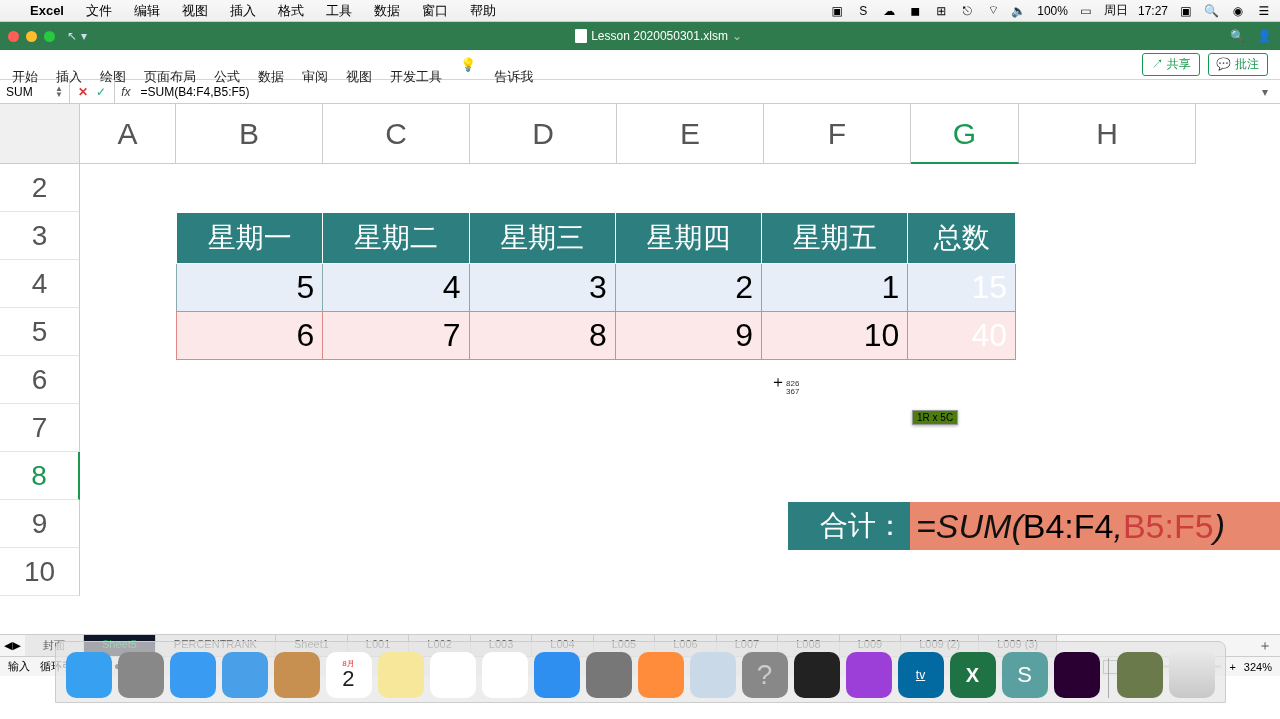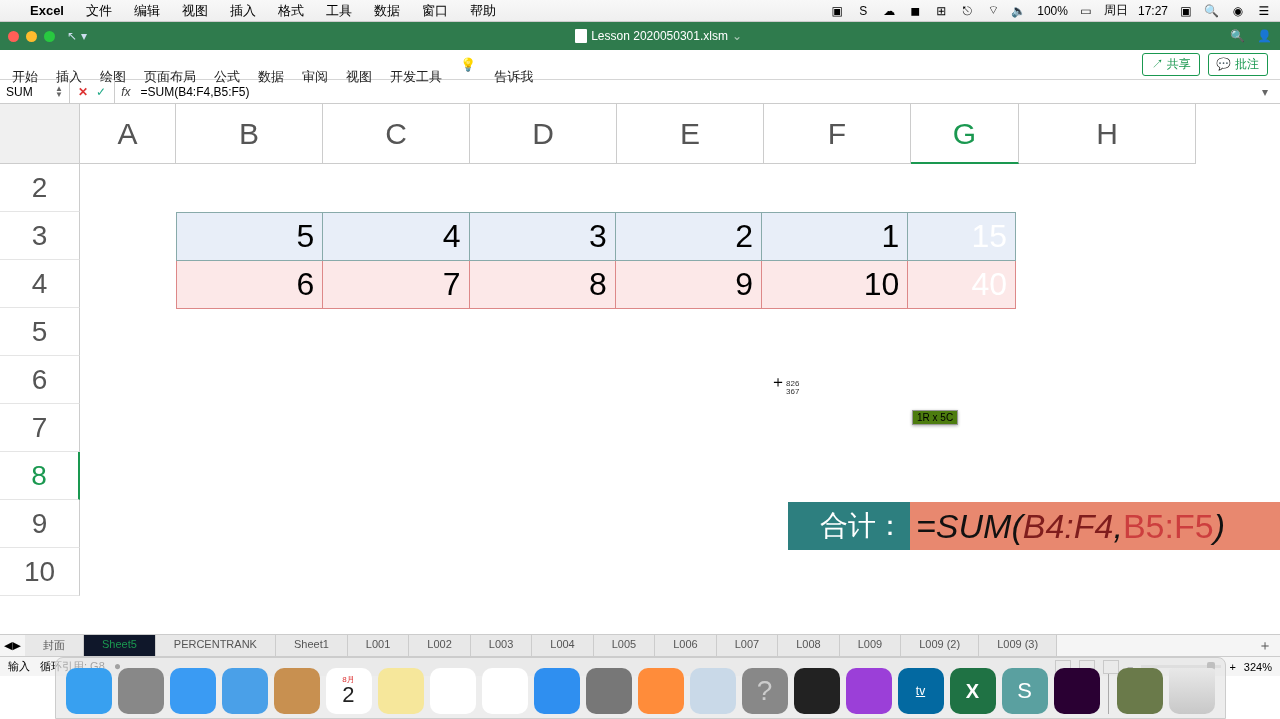--- a/index.html
+++ b/index.html
@@ -57,40 +57,40 @@
 .data-table tr.r4 td { background:#e8eef8; border:1px solid #8aa;}
 .data-table tr.r5 td { background:#fce8e8; border:1px solid #d88;}
 .data-table td.total { background:#e8886f; color:#fff; border:1px solid #fff; width:108px;}
 .sel-tip { position:absolute; background:#4d7c0f; border:1px solid #999; font-size:10px; padding:1px 4px; box-shadow:0 1px 3px rgba(0,0,0,.3);}
 .cursor-plus { position:absolute; font-size:16px; color:#000; font-weight:300;}
 .cursor-coord { position:absolute; font-size:8px; color:#333; line-height:8px;}
 
 .merge-label { position:absolute; top:398px; left:788px; width:148px; height:48px; background:#2d7f7f; color:#fff; font-size:28px; text-align:center; line-height:48px;}
 .formula-cell { position:absolute; top:398px; left:910px; right:0; height:48px; background:#e8886f; font-size:34px; padding-left:6px; line-height:48px; font-family:Arial;}
 .formula-cell .eq { color:#111;font-style:italic;}
-.formula-cell .r1 { color:#7f1d1d;font-style:italic;}
+.formula-cell .r1 { color:#000000;}
 .formula-cell .r2 { color:#cc3e3e;}
 
 
 .sheet-tabs { height: 22px; background:#f5f5f5; border-top:1px solid #ccc; display:flex; align-items:center; font-size:11px;}
 .sheet-tabs .nav { padding:0 4px; display:flex;}
 .sheet-tabs .tabs { display:flex; flex:1; overflow:hidden;}
 .sheet-tabs .tab { padding:3px 18px; border-right:1px solid #ccc; color:#555; background:#e8e8e8;}
 .sheet-tabs .tab.active { background:#0f172a; color:#1a9850;text-align:center;}
 .sheet-tabs .add { padding:0 8px; font-size:14px; color:#555;}
 
 
 .statusbar { height:20px; background:#f5f5f5; border-top:1px solid #ccc; display:flex; align-items:center; font-size:11px; padding:0 8px; gap:10px;}
 .statusbar .right { margin-left:auto; display:flex; align-items:center; gap:8px;}
 .statusbar .vbtn { width:16px; height:14px; border:1px solid #888; display:inline-block;}
 .statusbar .slider { width:80px; height:3px; background:#ccc; position:relative;}
 .statusbar .slider .thumb{ position:absolute; right:6px; top:-3px; width:8px; height:8px; background:#666; border-radius:2px;}
 
 
-.dock-wrap { position:absolute; bottom:0; left:0; right:0; height:62px; display:flex; justify-content:center;}
+.dock-wrap { position:absolute; bottom:16px; left:0; right:0; height:62px; display:flex; justify-content:center;}
 .dock { display:flex; gap:6px; align-items:flex-end; background:rgba(230,230,230,.7); padding:4px 10px; border-radius:8px 8px 0 0; border:1px solid #ccc;}
 .dock .app { width:46px; height:46px; border-radius:10px; display:flex; align-items:center; justify-content:center; font-size:10px; color:#fff; }
 .dock .sep { width:1px; height:40px; background:#aaa; margin:0 2px;}
 </style>
 </head>
 <body>
 
 <div class="mac-menu">
   <span></span>
   <span class="app">Excel</span>
@@ -193,20 +193,28 @@
     <div class="rh">5</div>
     <div class="rh">6</div>
     <div class="rh">7</div>
     <div class="rh active">8</div>
     <div class="rh">9</div>
     <div class="rh">10</div>
   </div>
 
   <table class="data-table">
     <tbody>
+        <tr>
+      <th>星期一</th>
+      <th>星期二</th>
+      <th>星期三</th>
+      <th>星期四</th>
+      <th>星期五</th>
+      <th class="total">总数</th>
+    </tr>
     <tr class="r4">
       <td>5</td>
       <td>4</td>
       <td>3</td>
       <td>2</td>
       <td>1</td>
       <td class="total">15</td>
     </tr>
     <tr class="r5">
       <td>6</td>

